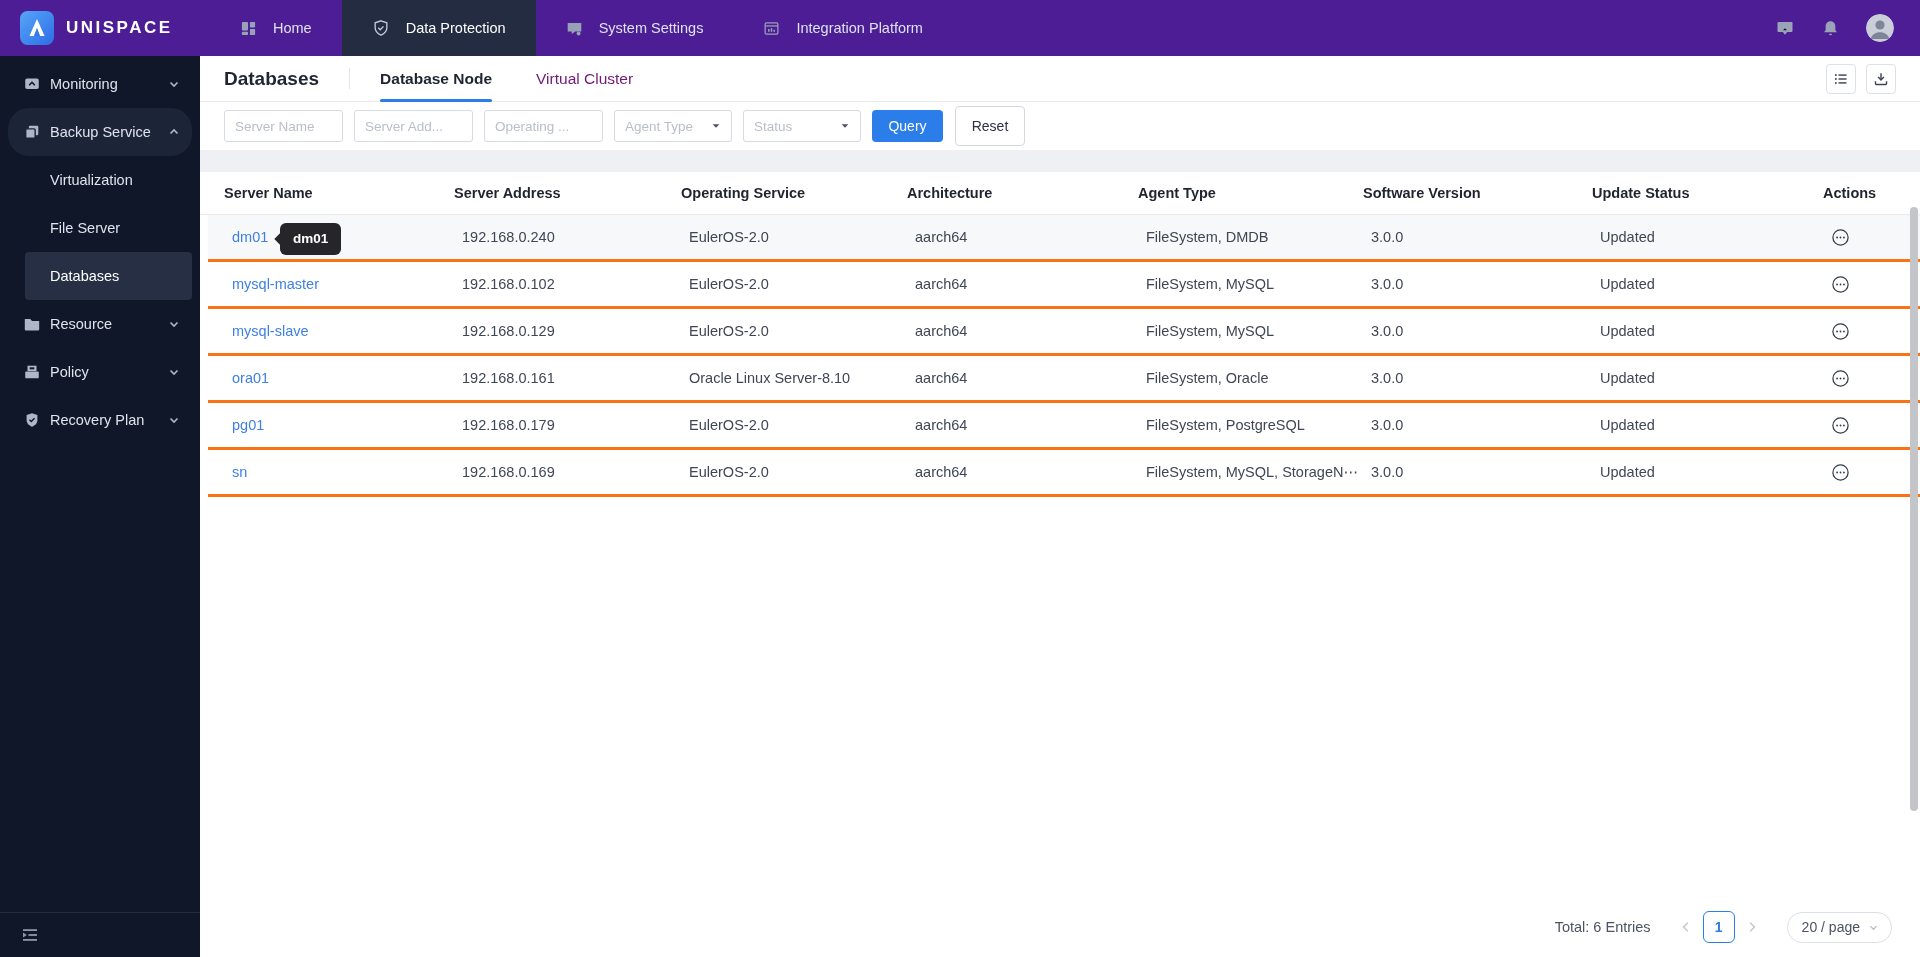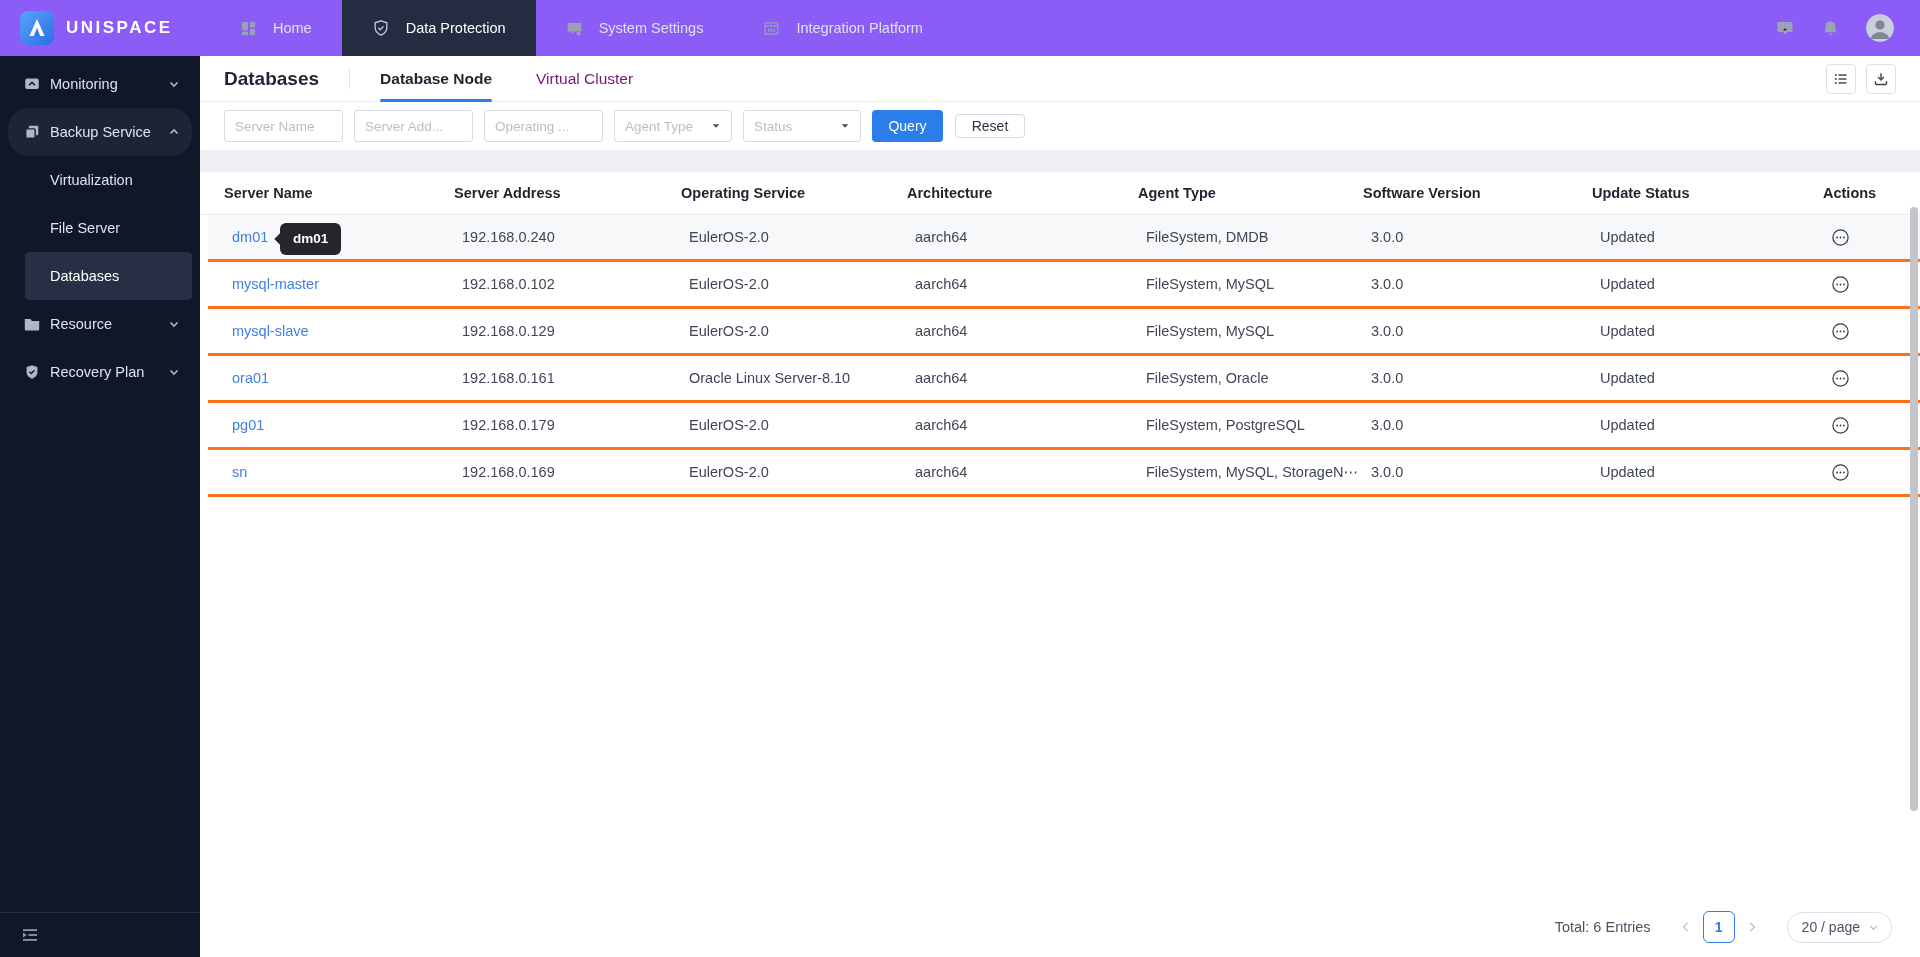--- a/index.html
+++ b/index.html
@@ -1,21 +1,21 @@
 <!DOCTYPE html>
 <html><head>
 <meta charset="utf-8">
 <style>
   * { margin:0; padding:0; box-sizing:border-box; }
   html,body { width:1920px; height:957px; overflow:hidden; background:#fff;
     font-family:"Liberation Sans", sans-serif; }
 
   
   .topnav { position:absolute; top:0; left:0; width:1920px; height:56px;
-    background:#8b5cf6; display:flex; align-items:center; z-index:30; }
+    background:#4c1d95; display:flex; align-items:center; z-index:30; }
   .brand { display:flex; align-items:center; gap:12px; padding:0 24px 0 20px; width:210px; }
   .brand-name { color:#fff; font-size:17px; font-weight:bold; letter-spacing:2.5px; }
   .nav-tabs { display:flex; height:56px; }
   .nav-item { display:flex; align-items:center; gap:16px; padding:0 30px;
     color:#dde2ee; font-size:14.5px; height:56px; cursor:pointer; }
   .nav-item .nico { color:#98a1b6; display:flex; }
   .nav-item.active { background:#242c42; color:#fff; }
   .nav-item.active .nico { color:#c0c8da; }
   .nav-right { margin-left:auto; display:flex; align-items:center; gap:26px; padding-right:26px; }
   .nav-right .nico { color:#9aa3b8; display:flex; cursor:pointer; }
@@ -54,21 +54,21 @@
   .filter-bar { height:48px; display:flex; align-items:center; padding:0 24px; }
   .f-input { width:119px; height:32px; border:1px solid #d6dae1; border-radius:3px; margin-right:11px;
     padding:0 10px; font-size:13.5px; color:#333; font-family:"Liberation Sans",sans-serif; outline:none; }
   .f-input::placeholder { color:#b9bec8; }
   .f-select { width:118px; height:32px; border:1px solid #d6dae1; border-radius:3px; margin-right:11px;
     display:flex; align-items:center; justify-content:space-between; padding:0 10px;
     font-size:13.5px; color:#b9bec8; cursor:pointer; background:#fff; }
   .f-select .caret { color:#4a5263; display:flex; }
   .btn-primary { width:71px; height:32px; background:#2b7de9; border:none; border-radius:4px;
     color:#fff; font-size:14px; margin-right:12px; cursor:pointer; font-family:"Liberation Sans",sans-serif; }
-  .btn-plain { width:70px; height:24px; background:#fff; border:1px solid #d4d8df; border-radius:4px;
+  .btn-plain { width:70px; height:40px; background:#fff; border:1px solid #d4d8df; border-radius:4px;
     color:#2b3140; font-size:14px; cursor:pointer; font-family:"Liberation Sans",sans-serif; }
 
   .gray-band { height:22px; background:#eef0f3; }
 
   .grid-cols { display:grid;
     grid-template-columns:230px 227px 226px 231px 225px 229px 231px 1fr; align-items:center; }
   .thead { height:43px; padding:0 24px; border-bottom:1px solid #e9ebef;
     font-size:14.5px; font-weight:bold; color:#1f242e; }
   .trow { height:47px; padding:0 24px; border-bottom:3px solid #f97316;
     font-size:14.5px; color:#3f4655; position:relative;margin-left:8px; }
@@ -227,20 +227,35 @@
     </span>
     <span>Resource</span>
     <span class="chev">
       <svg width="12" height="12" viewBox="0 0 12 12" fill="none" stroke="currentColor" stroke-width="1.6">
           <path d="M2.5 4.5L6 8l3.5-3.5"></path>
         </svg>
     </span>
   </div>
   <div class="side-item">
     <span class="sico">
+      <svg width="18" height="18" viewBox="0 0 20 20" fill="currentColor">
+        <path d="M5 3h10v6H5z"></path>
+          <rect x="2.5" y="9.5" width="15" height="7.5" rx="1"></rect>
+        <rect x="7.5" y="4.8" width="5" height="2.2" fill="#0f1729"></rect>
+      </svg>
+    </span>
+    <span>Policy</span>
+    <span class="chev">
+      <svg width="12" height="12" viewBox="0 0 12 12" fill="none" stroke="currentColor" stroke-width="1.6">
+          <path d="M2.5 4.5L6 8l3.5-3.5"></path>
+        </svg>
+    </span>
+  </div>
+  <div class="side-item">
+    <span class="sico">
       <svg width="18" height="18" viewBox="0 0 20 20">
         <path d="M10 2.5l6 2v5.6c0 3.8-2.7 6-6 7.5-3.3-1.5-6-3.7-6-7.5V4.5z" fill="currentColor"></path>
         <path d="M7.2 9.6l2 2 3.6-3.6" stroke="#0f1729" stroke-width="1.6" fill="none"></path>
       </svg>
     </span>
     <span>Recovery Plan</span>
     <span class="chev">
       <svg width="12" height="12" viewBox="0 0 12 12" fill="none" stroke="currentColor" stroke-width="1.6">
           <path d="M2.5 4.5L6 8l3.5-3.5"></path>
         </svg>

